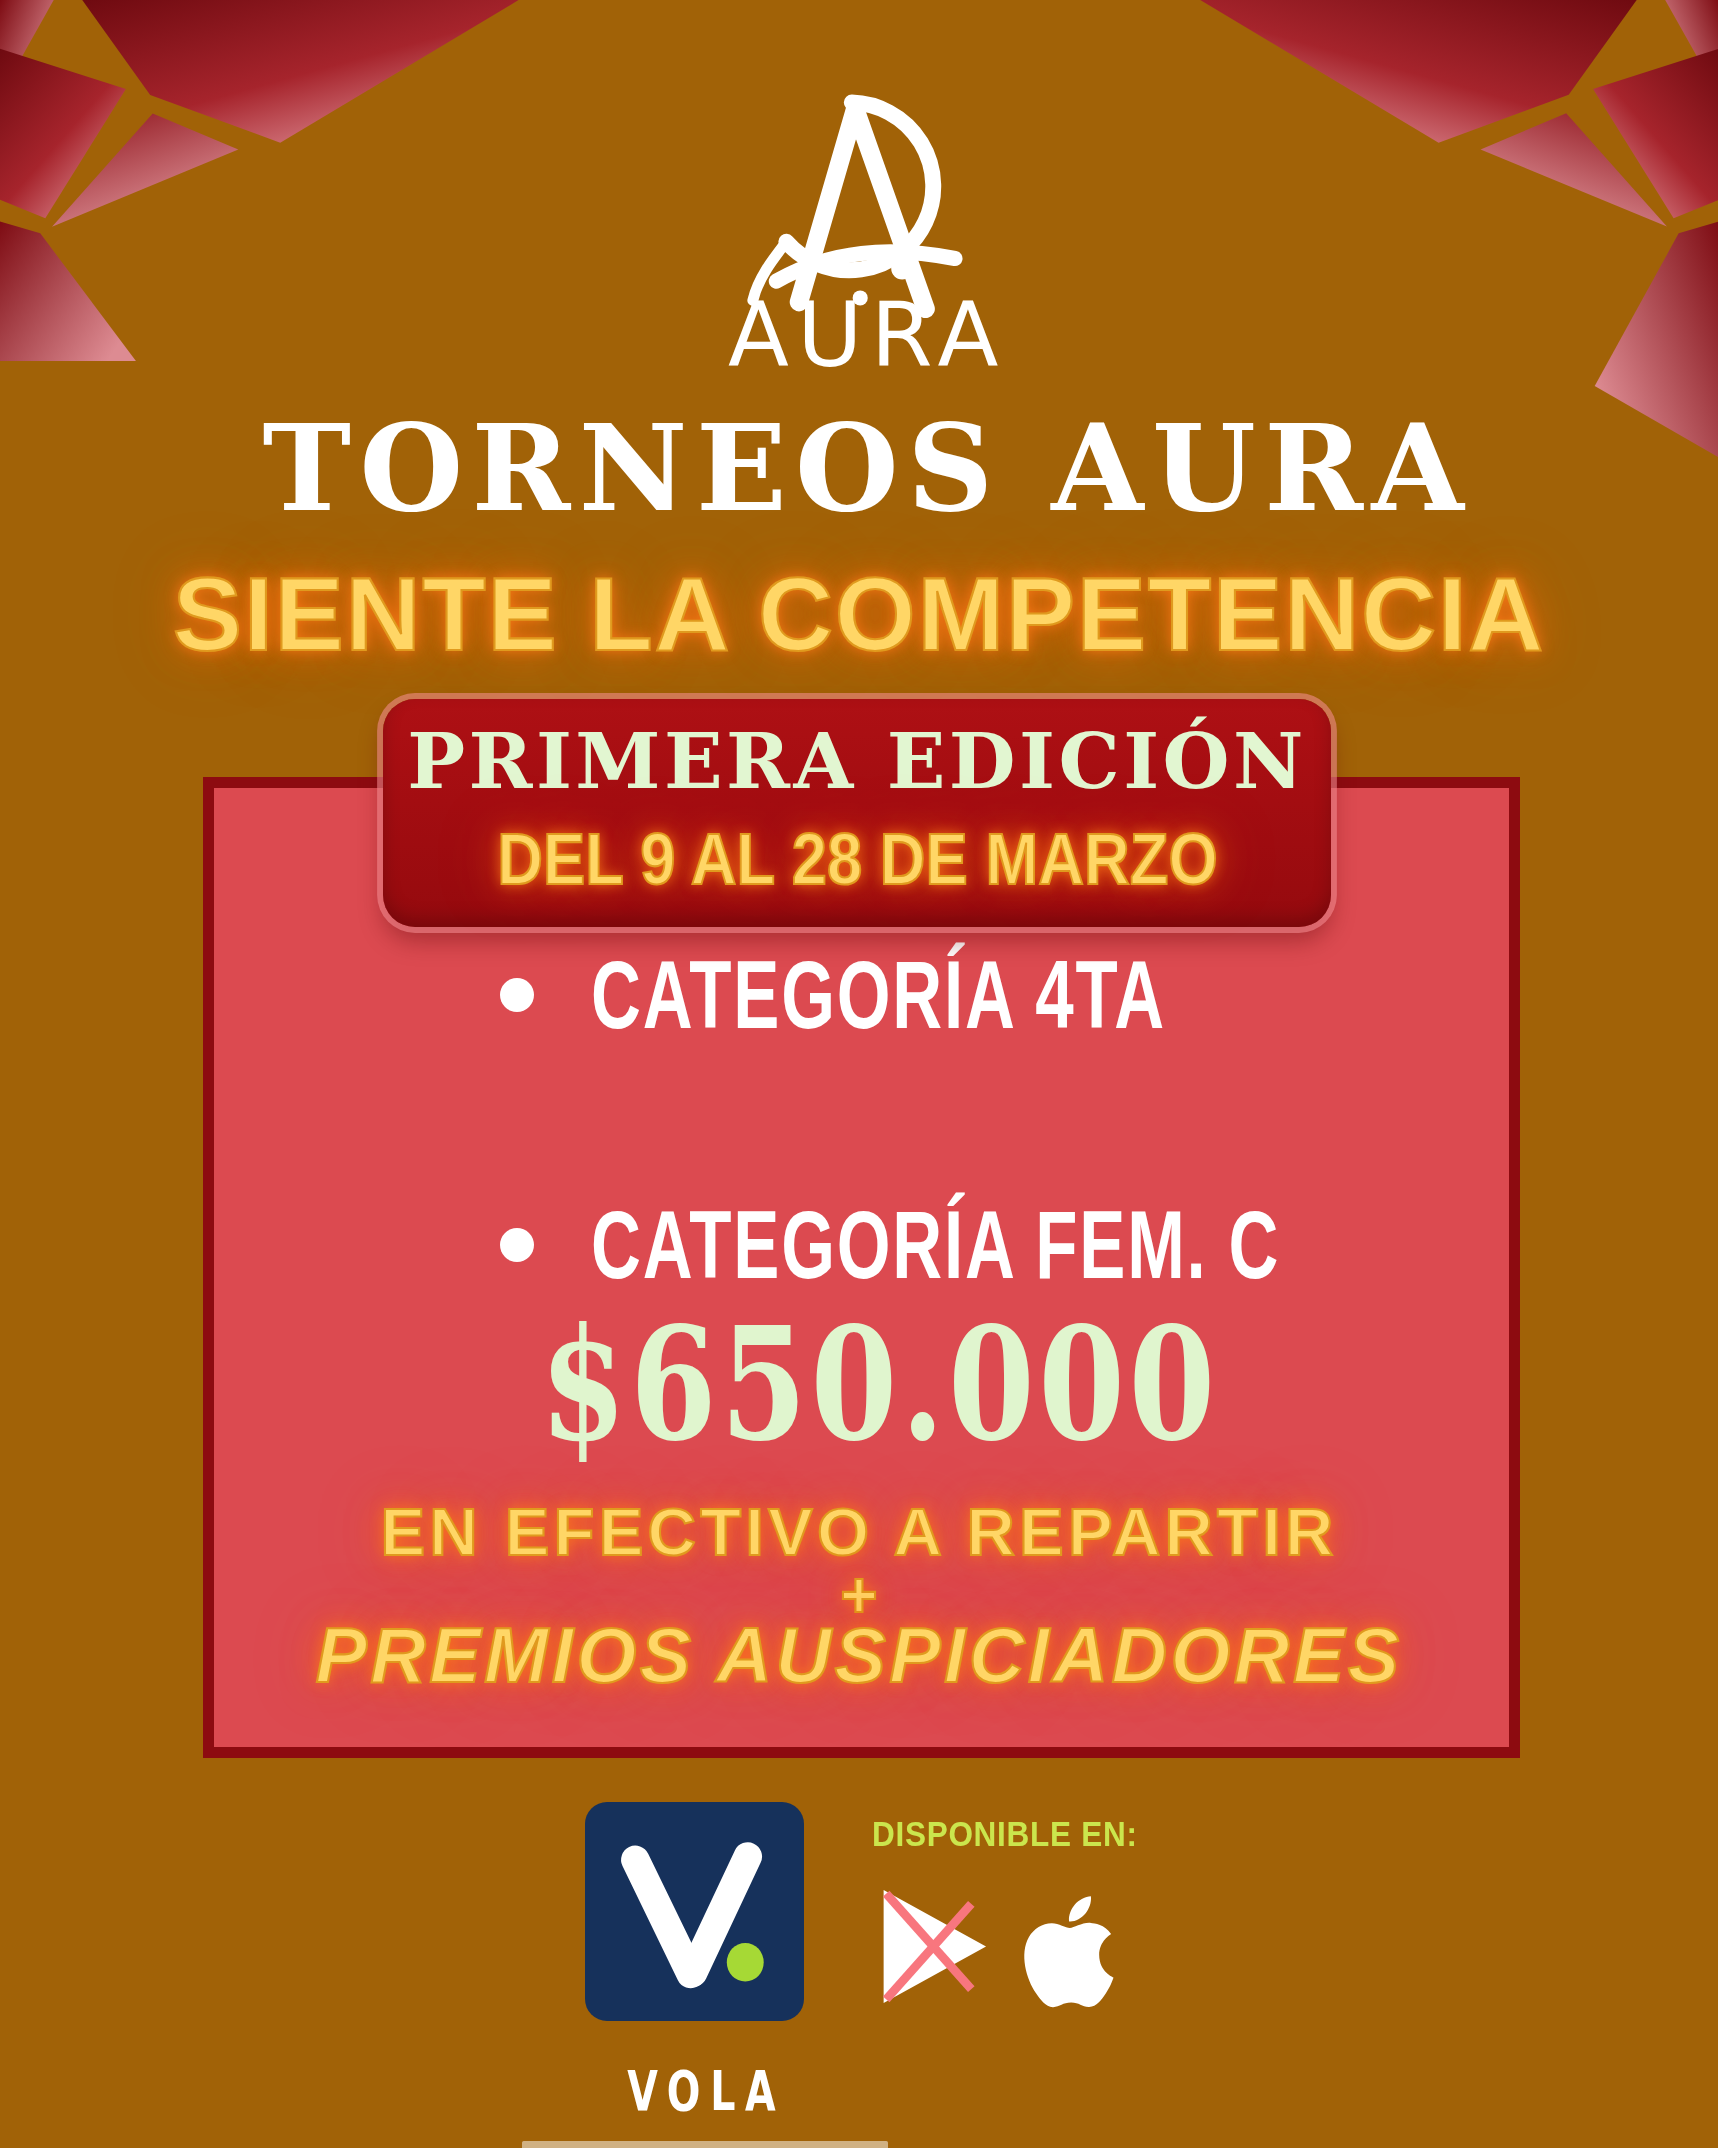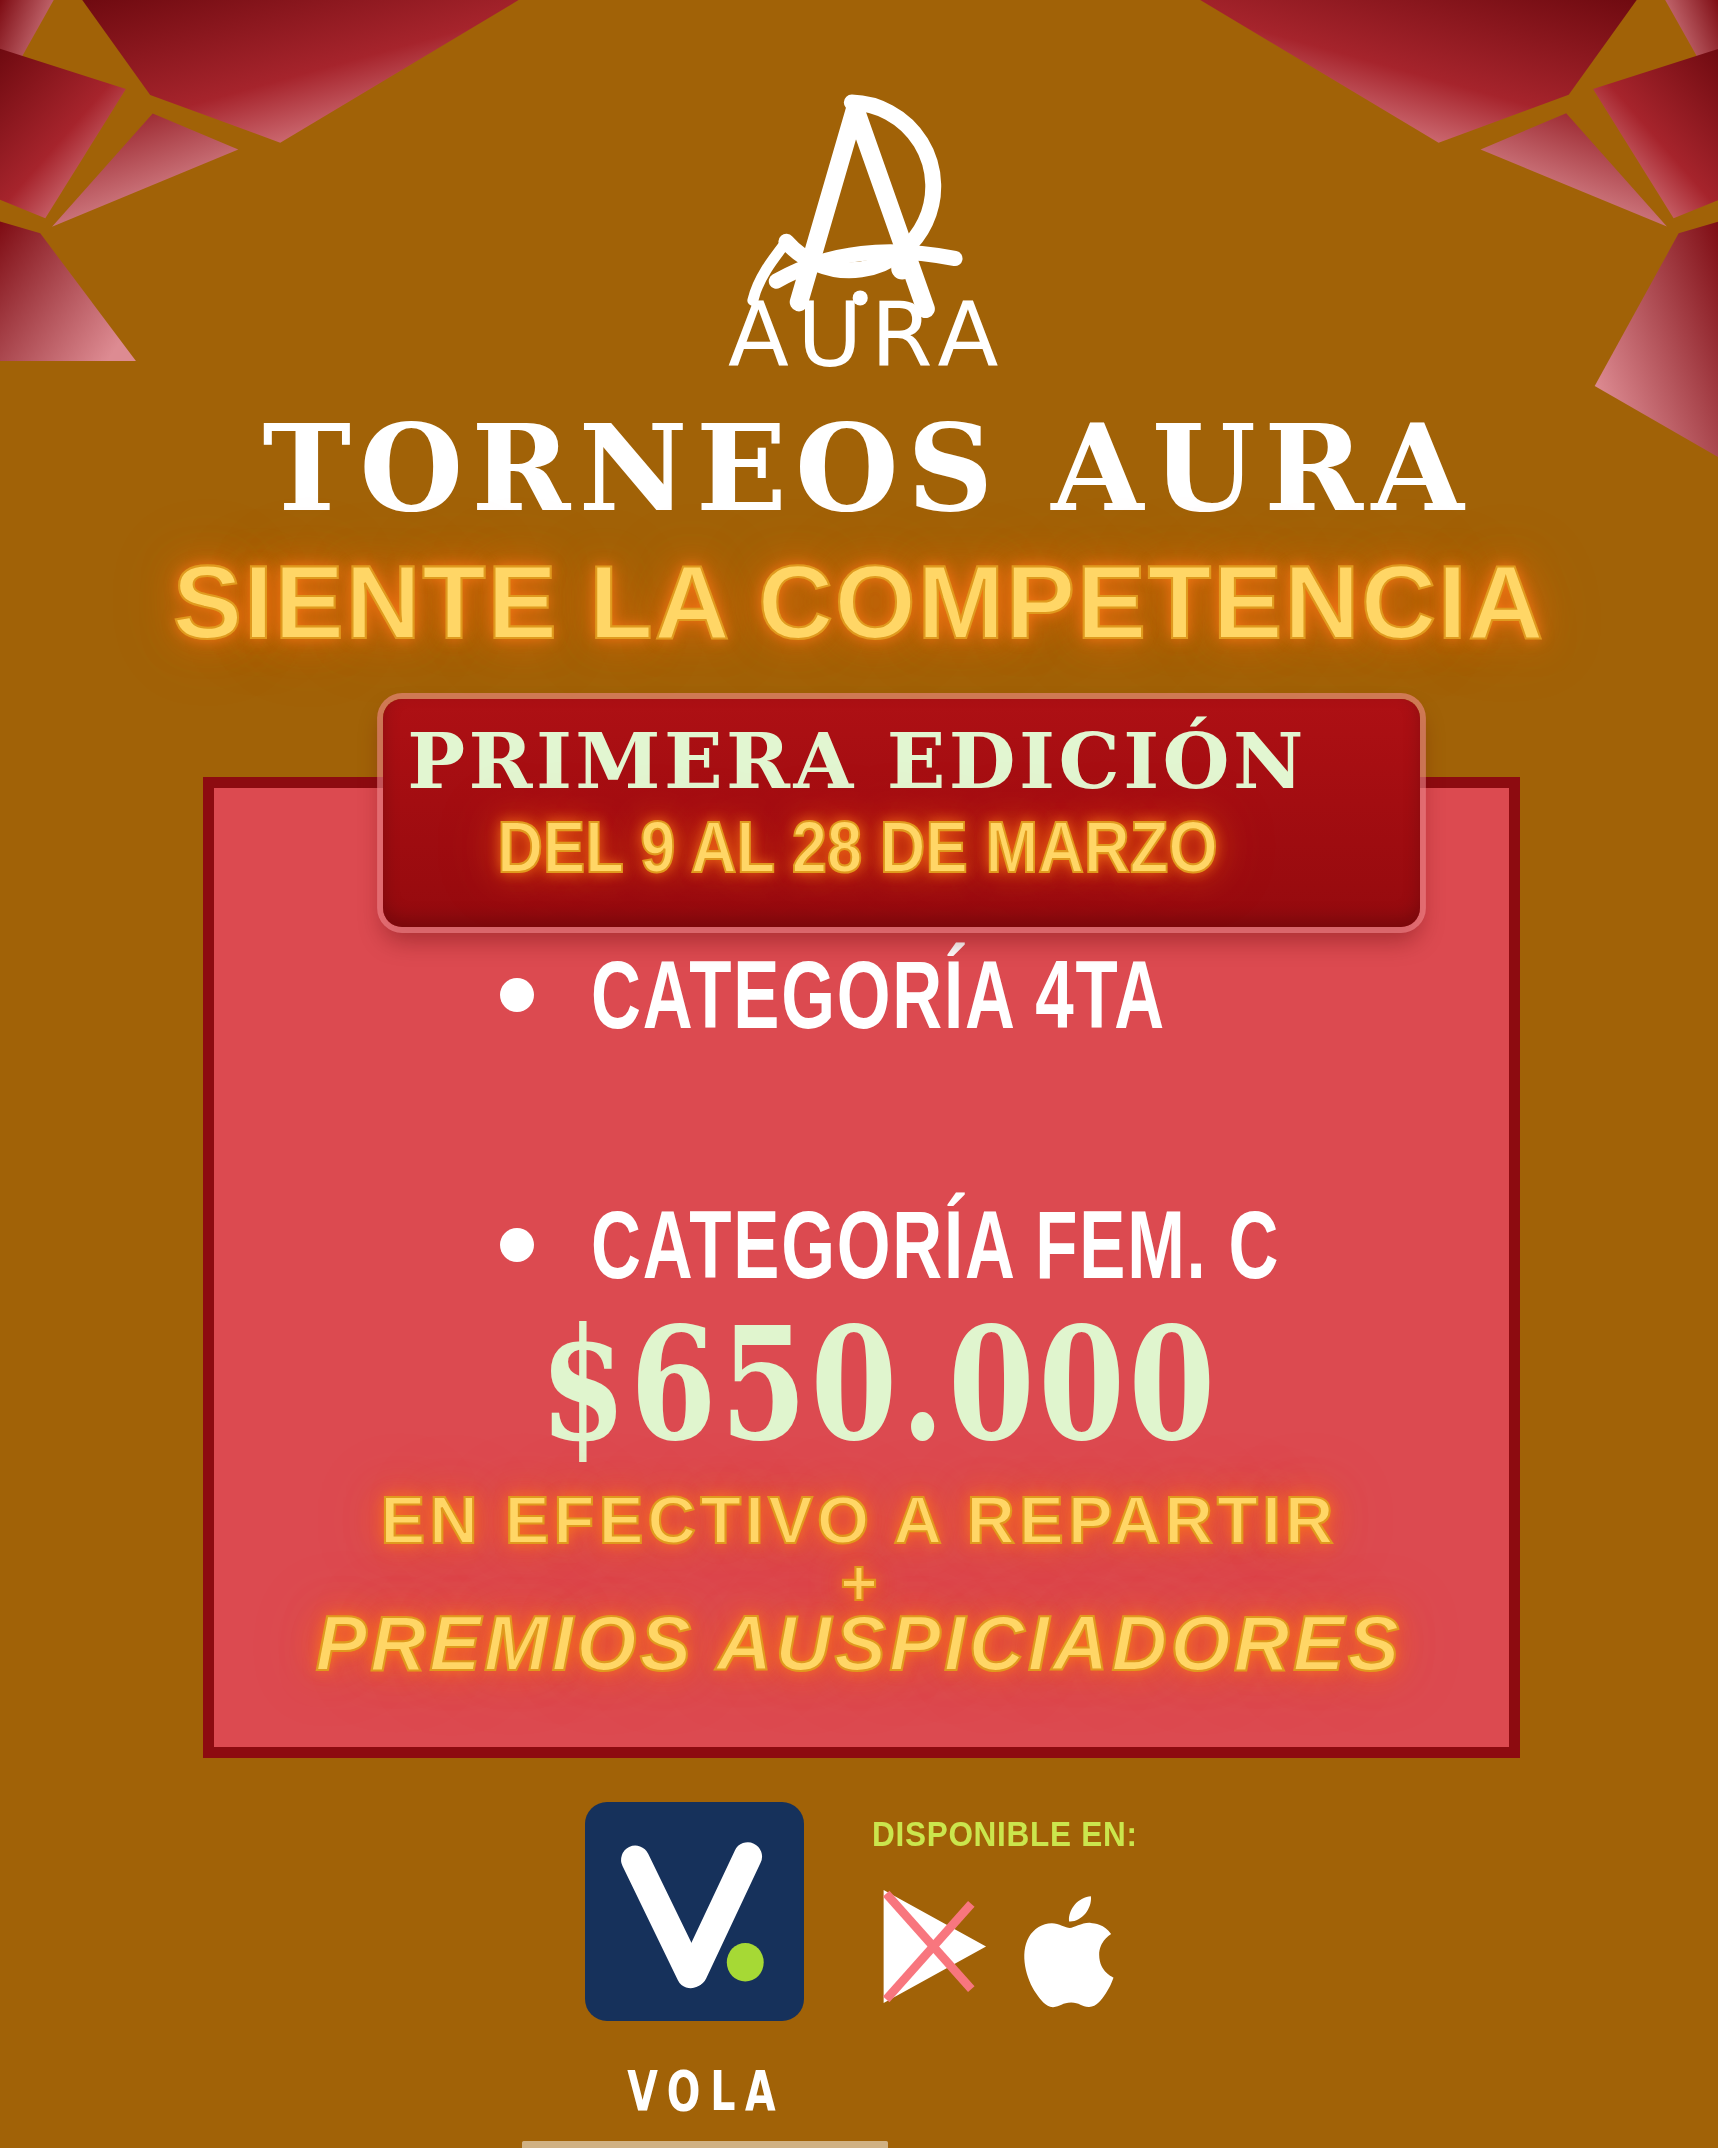--- a/index.html
+++ b/index.html
@@ -18,25 +18,26 @@
     font-size:89px;letter-spacing:8.4px;padding-left:8.4px;color:#FFFFFF;z-index:2;
   }
   .title{
     top:409px;font-family:"DejaVu Serif",serif;font-weight:bold;
     font-size:119px;letter-spacing:8.4px;padding-left:8.4px;color:#FFFFFF;z-index:2;
   }
   .neon{
     color:#FFD666;font-weight:bold;
     -webkit-text-stroke:2.1px #E09A1E;
     text-shadow:0 0 13.4px rgba(255,122,26,.9),0 0 35px rgba(255,110,16,.65),0 0 67px rgba(255,100,10,.42);
+    margin-top:12px;
   }
   .subtitle{top:550px;font-size:104px;letter-spacing:1.7px;z-index:2;}
 
   .badge{
-    left:383px;top:699px;width:1037px;height:228px;border-radius:19px;
+    left:383px;top:699px;width:948px;height:228px;border-radius:32px;
     background:linear-gradient(180deg,#AE1014 0%,#A30D11 45%,#950A0E 100%);
     box-shadow:0 0 0 5.9px rgba(248,144,150,.55),0 13.4px 23.5px rgba(96,7,9,.40),inset 0 -8.4px 18.5px rgba(0,0,0,.20);
     z-index:3;
   }
   .badge-inner{left:0;width:948px;text-align:center;line-height:1;}
   .edition{top:24px;font-family:"DejaVu Serif",serif;font-weight:bold;font-size:77px;letter-spacing:3.4px;color:#E2F6D1;}
   .dates{top:112px;font-size:72px;}
   .squish{display:inline-block;transform:scaleX(.88);transform-origin:center;}
 
   .panel{

